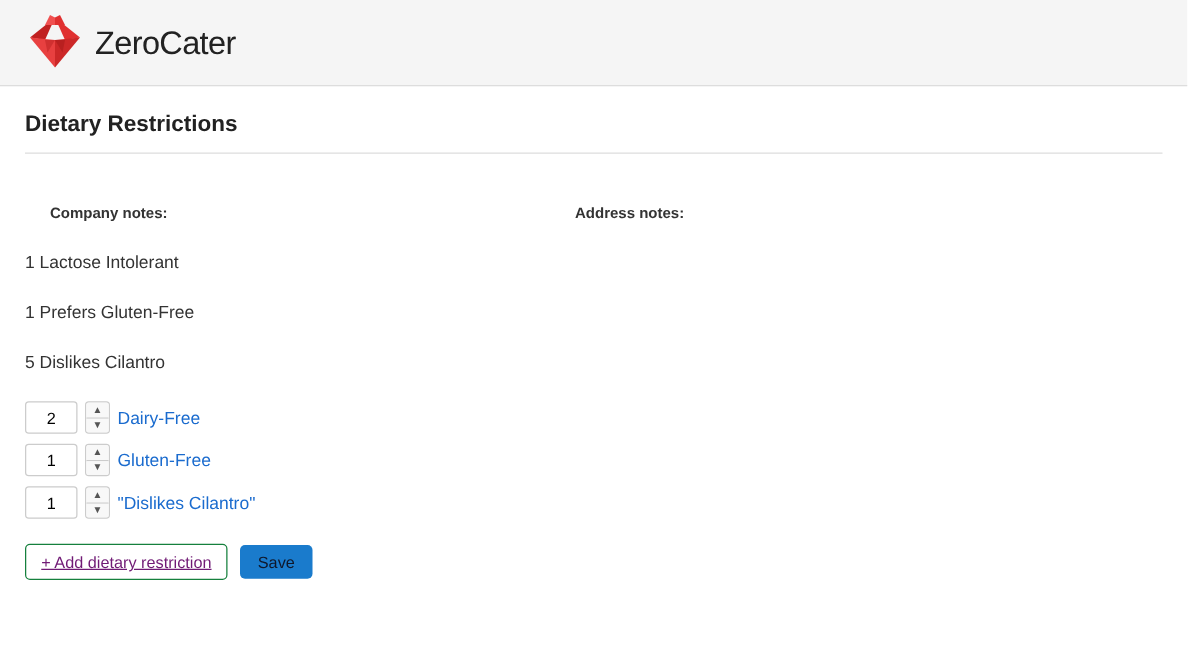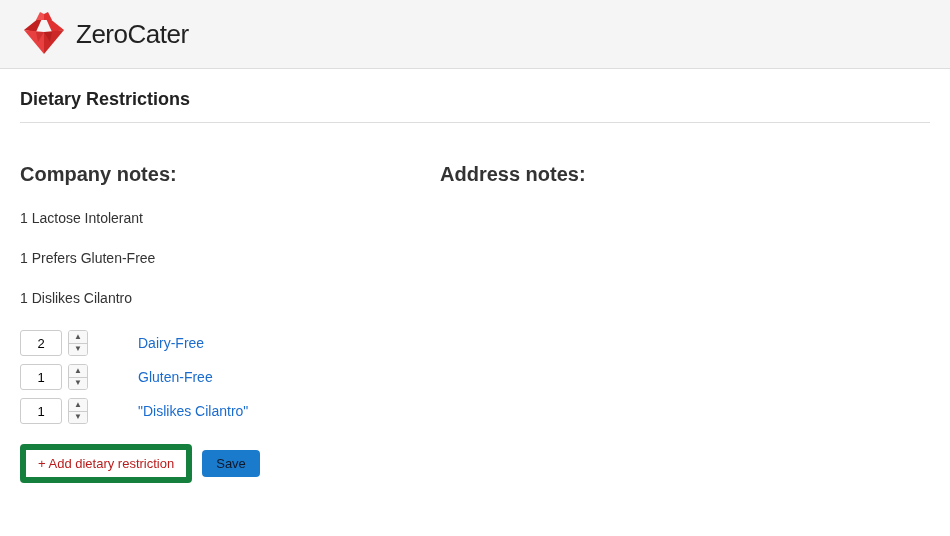--- a/index.html
+++ b/index.html
@@ -56,23 +56,24 @@
 
     .column-left {
       flex: 0 0 380px;
     }
 
     .column-right {
       flex: 1;
     }
 
     .section-title {
-      font-size: 20px;
+      font-size: 12px;
       font-weight: bold;
       margin-bottom: 12px;
+      margin-left: 20px;
     }
 
     .notes-list {
       list-style: none;
       margin-bottom: 24px;
     }
     .notes-list li {
       margin-bottom: 2px;
       font-size: 14px;
       margin-top: 24px;
@@ -127,42 +128,42 @@
       border-left: none;
     }
     .spinner-btn:first-child {
       border-bottom: 1px solid #ccc;
     }
 
     .restriction-label {
       font-size: 14px;
       color: #1a6bce;
       cursor: pointer;
-      margin-left: 44px;
     }
 
     
     .action-bar {
       display: flex;
       align-items: center;
       gap: 10px;
       margin-top: 10px;
     }
 
     .btn-add {
       background: #fff;
-      border: 6px solid #15803d;
+      border: 1px solid #15803d;
       border-radius: 4px;
       padding: 6px 12px;
       font-size: 13px;
       cursor: pointer;
-      color: #b91c1c;
+      color: #701a75;
       display: flex;
       align-items: center;
       gap: 4px;
+      text-decoration: underline;
     }
 
     .btn-save {
       background: #1a7bcc;
       border: none;
       border-radius: 4px;
       padding: 6px 14px;
       font-size: 13px;
       cursor: pointer;
       color: #0f172a;
@@ -197,21 +198,21 @@
 
   <div class="columns">
 
     <div class="column-left">
 
       <div class="section-title">Company notes:</div>
 
       <ul class="notes-list">
         <li>1 Lactose Intolerant</li>
         <li>1 Prefers Gluten-Free</li>
-        <li>1 Dislikes Cilantro</li>
+        <li>5 Dislikes Cilantro</li>
       </ul>
 
       <div class="restrictions-list">
 
         <div class="restriction-row">
           <input class="qty-input" type="text" value="2" style="">
           <div class="spinner">
             <button class="spinner-btn">▲</button>
             <button class="spinner-btn">▼</button>
           </div>

